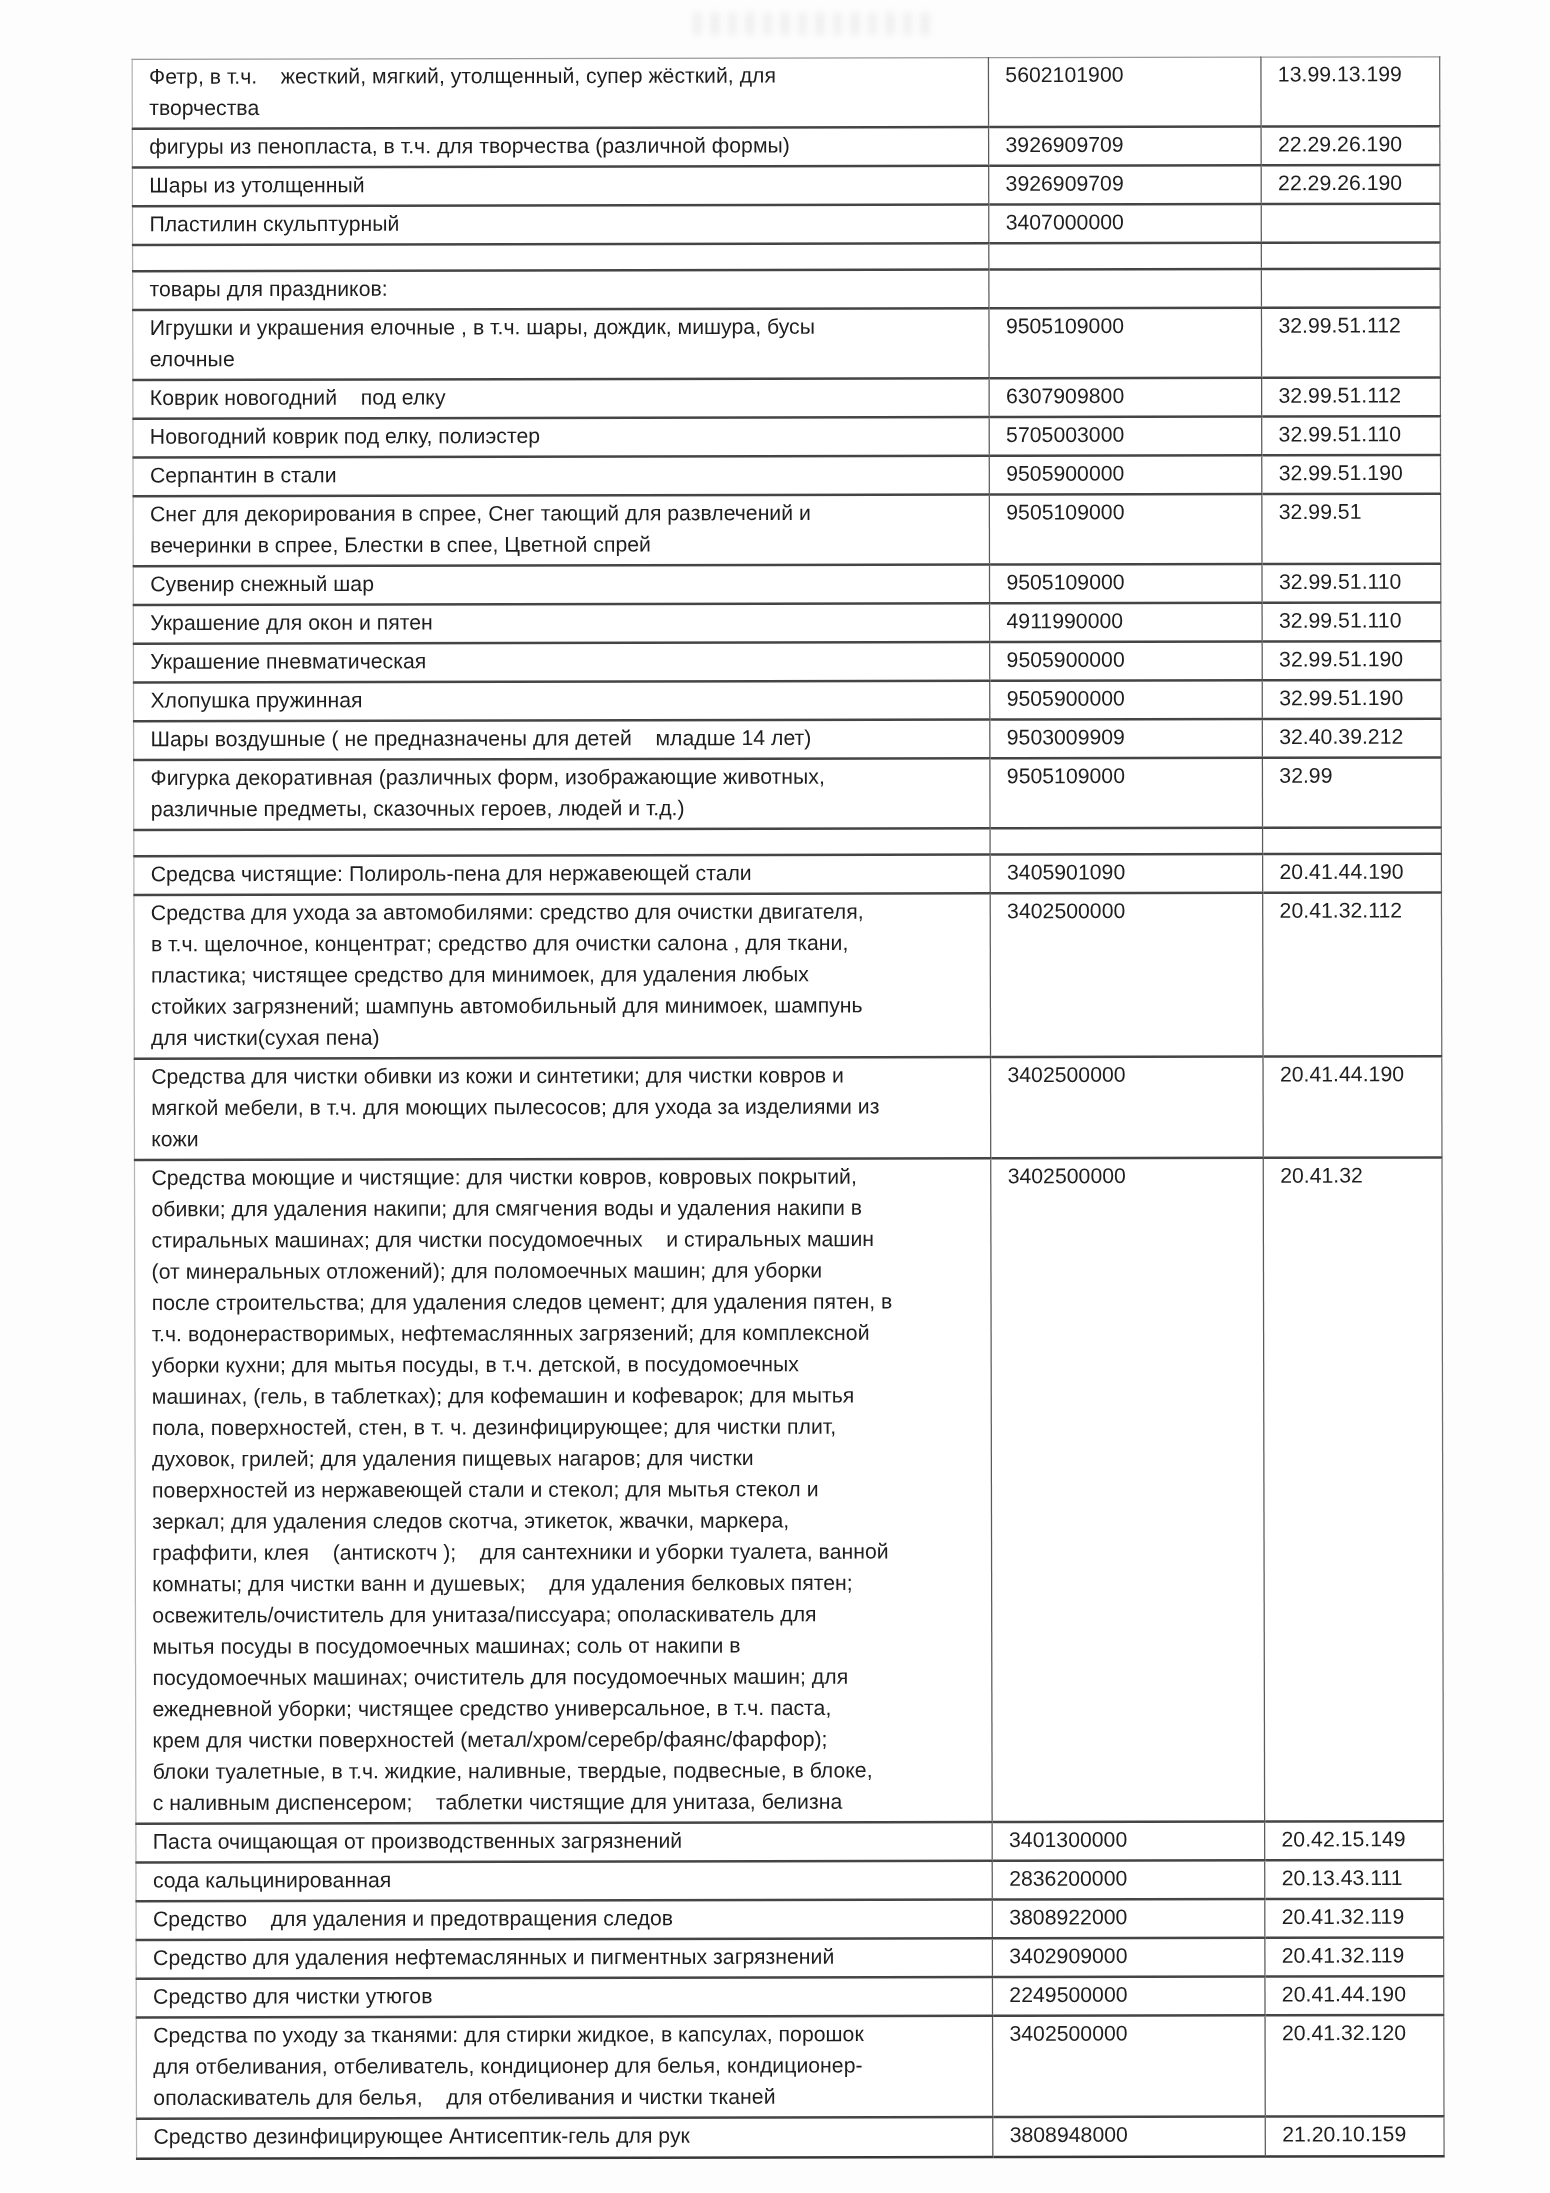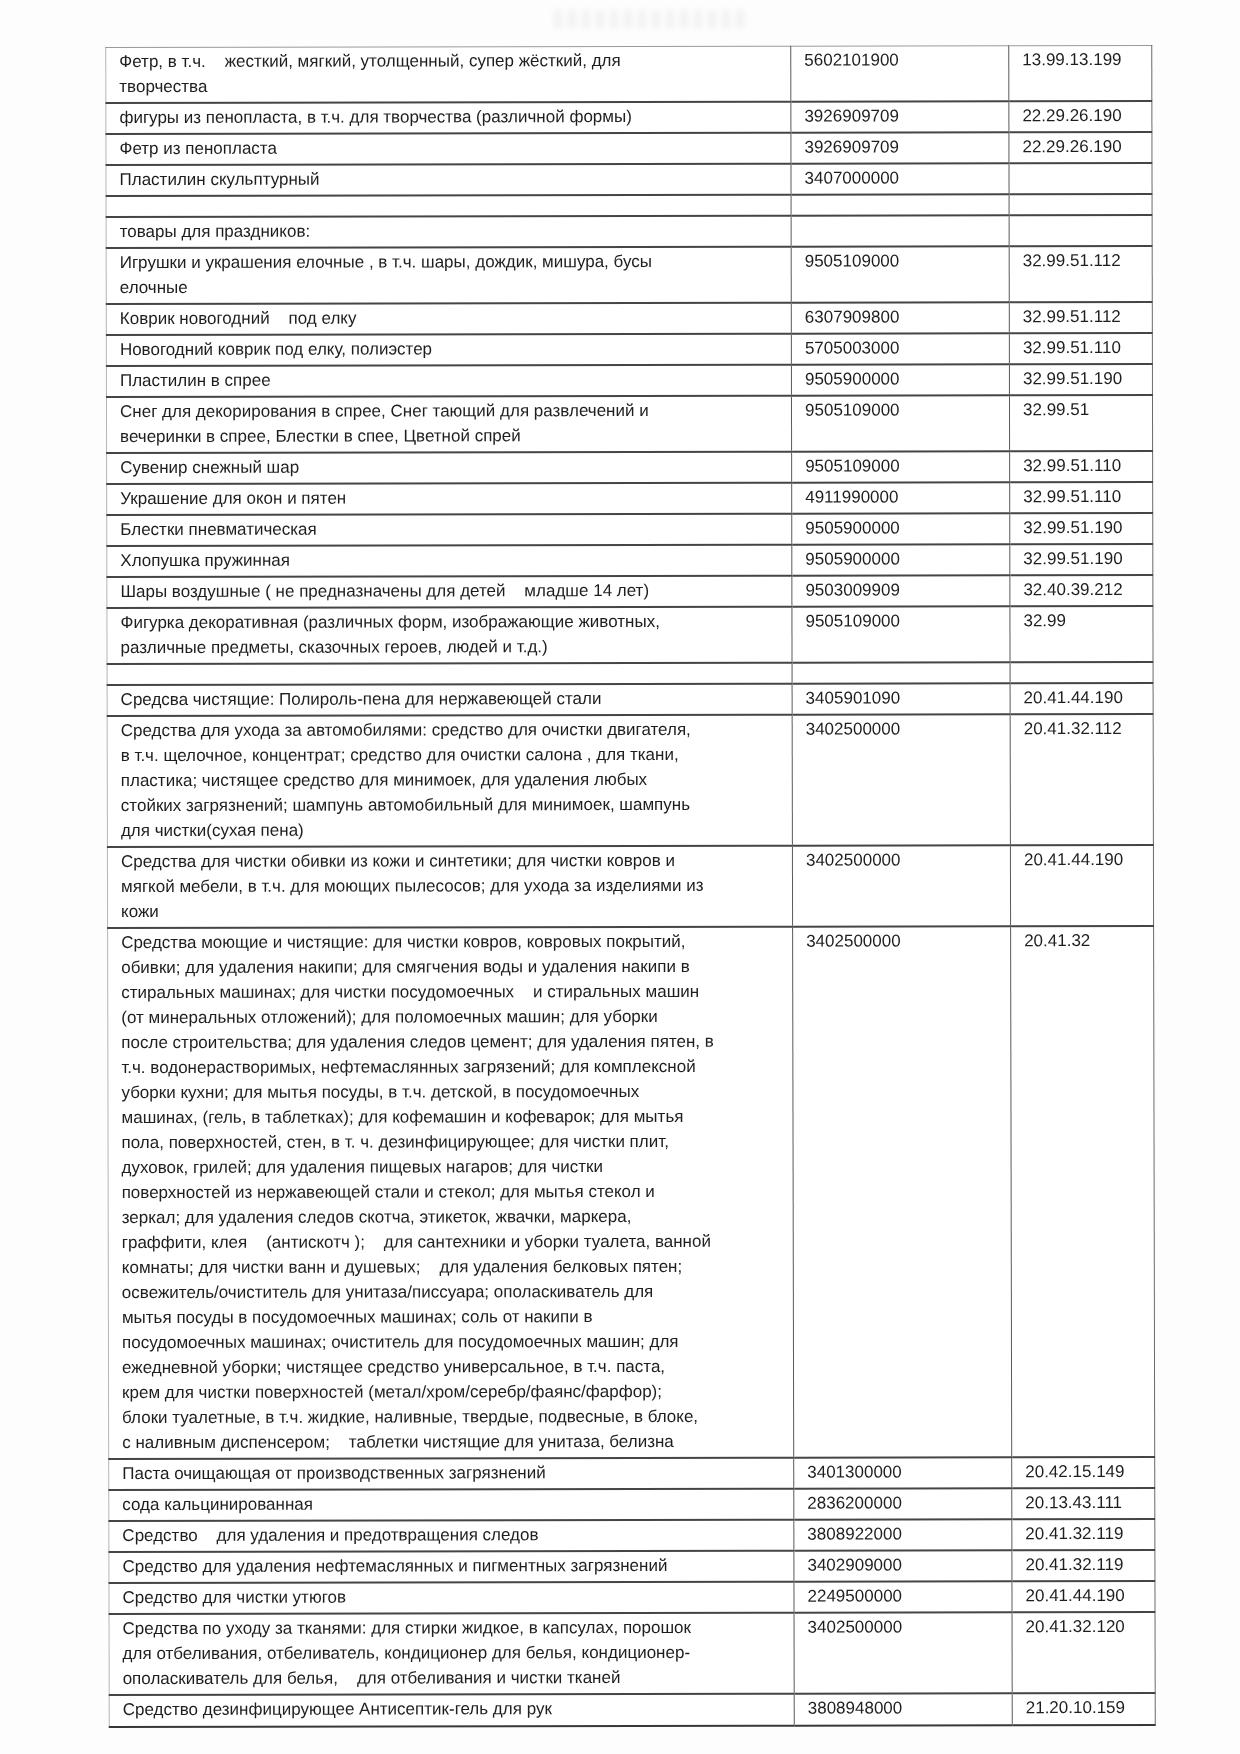--- a/index.html
+++ b/index.html
@@ -74,21 +74,21 @@
 творчества</span></td>
       <td class="c2">5602101900</td>
       <td class="c3">13.99.13.199</td>
     </tr>
     <tr>
       <td class="c1"><span class="lead t"></span><span class="t">фигуры из пенопласта, в т.ч. для творчества (различной формы)</span></td>
       <td class="c2">3926909709</td>
       <td class="c3">22.29.26.190</td>
     </tr>
     <tr>
-      <td class="c1"><span class="lead t"></span><span class="t">Фетр из пенопласта</span></td>
+      <td class="c1"><span class="lead t"></span><span class="t">Шары из утолщенный</span></td>
       <td class="c2">3926909709</td>
       <td class="c3">22.29.26.190</td>
     </tr>
     <tr>
       <td class="c1"><span class="lead t"></span><span class="t">Пластилин скульптурный</span></td>
       <td class="c2">3407000000</td>
       <td class="c3"></td>
     </tr>
     <tr class="r-empty">
       <td class="c1"><span class="lead t"></span><span class="t"></span></td>
@@ -110,42 +110,42 @@
       <td class="c1"><span class="lead t"></span><span class="t">Коврик новогодний    под елку</span></td>
       <td class="c2">6307909800</td>
       <td class="c3">32.99.51.112</td>
     </tr>
     <tr>
       <td class="c1"><span class="lead t"></span><span class="t">Новогодний коврик под елку, полиэстер</span></td>
       <td class="c2">5705003000</td>
       <td class="c3">32.99.51.110</td>
     </tr>
     <tr>
-      <td class="c1"><span class="lead t"></span><span class="t">Пластилин в спрее</span></td>
+      <td class="c1"><span class="lead t"></span><span class="t">Серпантин в стали</span></td>
       <td class="c2">9505900000</td>
       <td class="c3">32.99.51.190</td>
     </tr>
     <tr>
       <td class="c1"><span class="lead t"></span><span class="t">Снег для декорирования в спрее, Снег тающий для развлечений и
 вечеринки в спрее, Блестки в спее, Цветной спрей</span></td>
       <td class="c2">9505109000</td>
       <td class="c3">32.99.51</td>
     </tr>
     <tr>
       <td class="c1"><span class="lead t"></span><span class="t">Сувенир снежный шар</span></td>
       <td class="c2">9505109000</td>
       <td class="c3">32.99.51.110</td>
     </tr>
     <tr>
       <td class="c1"><span class="lead t"></span><span class="t">Украшение для окон и пятен</span></td>
       <td class="c2">4911990000</td>
       <td class="c3">32.99.51.110</td>
     </tr>
     <tr>
-      <td class="c1"><span class="lead t"></span><span class="t">Блестки пневматическая</span></td>
+      <td class="c1"><span class="lead t"></span><span class="t">Украшение пневматическая</span></td>
       <td class="c2">9505900000</td>
       <td class="c3">32.99.51.190</td>
     </tr>
     <tr>
       <td class="c1"><span class="lead t"></span><span class="t">Хлопушка пружинная</span></td>
       <td class="c2">9505900000</td>
       <td class="c3">32.99.51.190</td>
     </tr>
     <tr>
       <td class="c1"><span class="lead t"></span><span class="t">Шары воздушные ( не предназначены для детей    младше 14 лет)</span></td>

